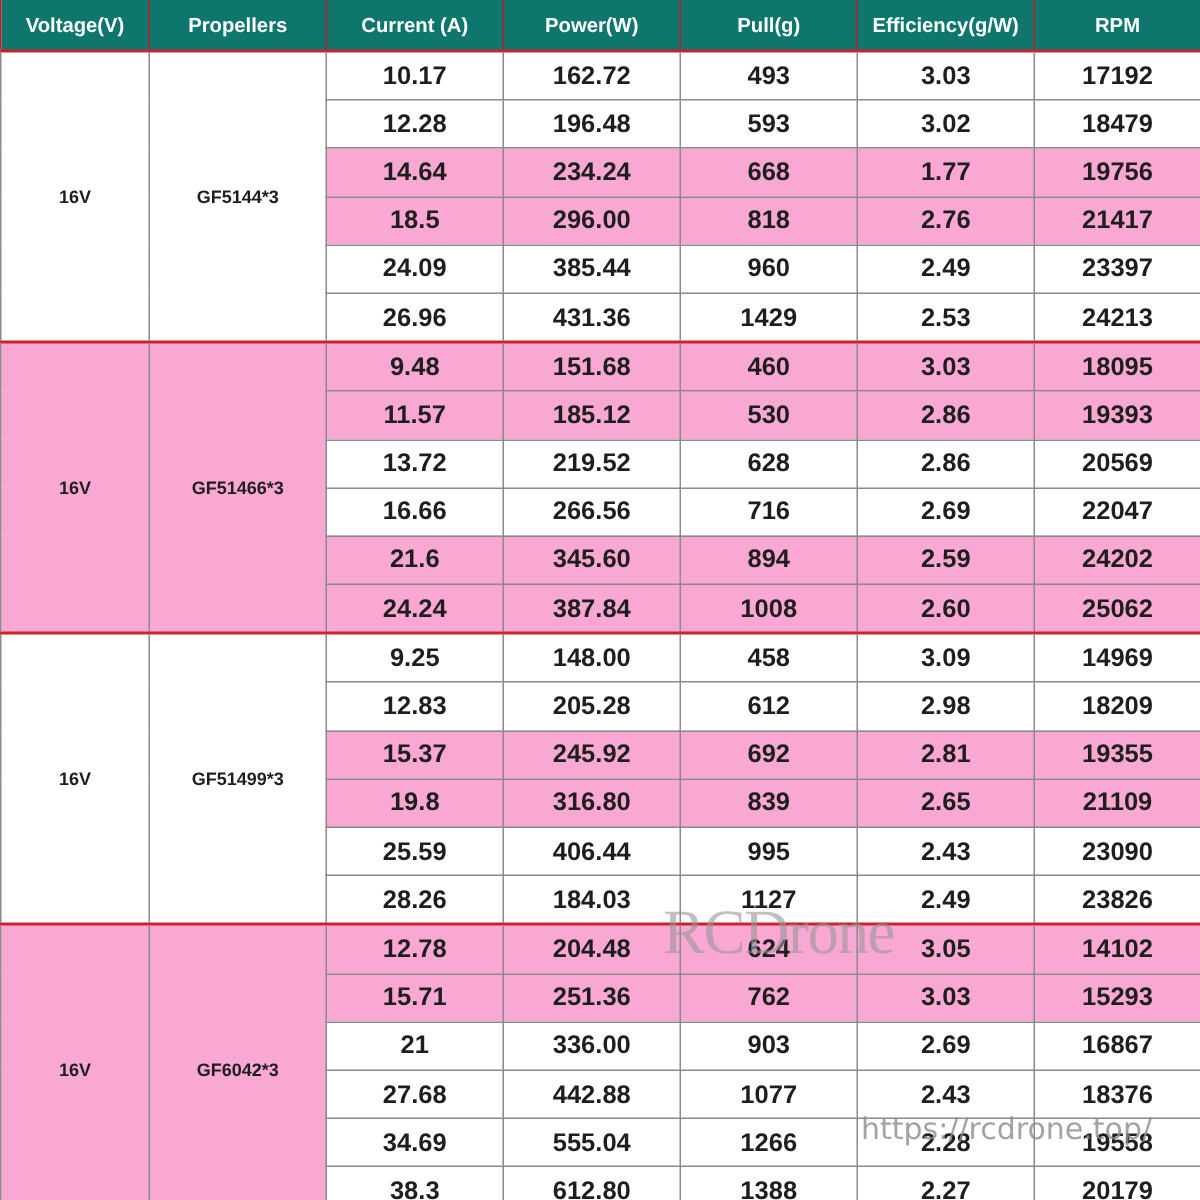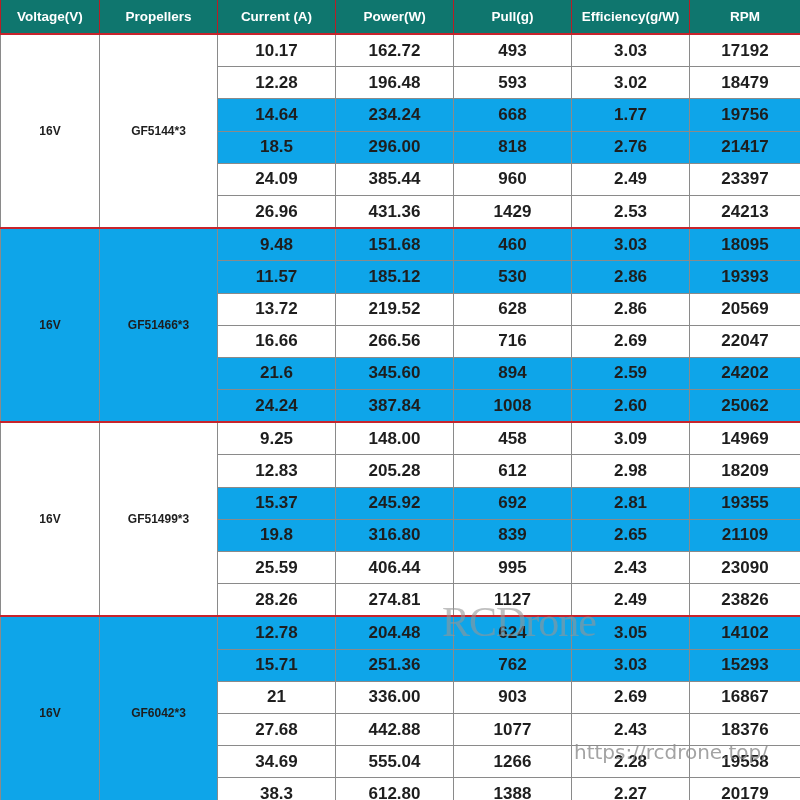--- a/index.html
+++ b/index.html
@@ -2,21 +2,21 @@
 <html><head>
 <meta charset="utf-8">
 <style>
   html, body { margin: 0; padding: 0; background: #ffffff; }
   body { width: 800px; height: 800px; overflow: hidden; position: relative; font-family: "Liberation Sans", sans-serif; }
   table { border-collapse: collapse; width: 800px; table-layout: fixed; }
   col.c0 { width: 99px; } col.c1 { width: 118px; } col.c2 { width: 118px; }
   col.c3 { width: 118px; } col.c4 { width: 118px; } col.c5 { width: 118px; } col.c6 { width: 111px; }
   th { background: #0f766e; color: #ffffff; font-weight: bold; font-size: 13.5px; height: 33px; border-left: 1px solid #b81e26; border-right: 1px solid #b81e26; text-align: center; padding: 0; }
   td { height: 31.2px; text-align: center; font-weight: bold; font-size: 17px; color: #1e1e1e; border: 1px solid #8a8a8a; padding: 0; }
-  td.g { background: #0ea5e9; }
+  td.g { background: #f9a8d4; }
   td.w { background: #ffffff; }
   td.lbl { font-size: 12px; }
   tr.group-start td { border-top: 2px solid #c8242c; }
   .wm1 { position: absolute; left: 442px; top: 598px; font-size: 42px; color: rgba(150,150,150,0.6); pointer-events: none; font-family: Liberation Serif, serif; letter-spacing: -1px; }
   .wm2 { position: absolute; left: 574px; top: 740px; font-size: 20px; color: rgba(140,140,140,0.8); pointer-events: none; font-family: "DejaVu Sans", sans-serif; }
 </style>
 </head>
 <body>
 
 <table>
@@ -164,21 +164,21 @@
     </tr>
     <tr>
       <td class="w">25.59</td>
       <td class="w">406.44</td>
       <td class="w">995</td>
       <td class="w">2.43</td>
       <td class="w">23090</td>
     </tr>
     <tr>
       <td class="w">28.26</td>
-      <td class="w">274.81</td>
+      <td class="w">184.03</td>
       <td class="w">1127</td>
       <td class="w">2.49</td>
       <td class="w">23826</td>
     </tr>
 
     <tr class="group-start">
       <td class="g lbl" rowspan="6">16V</td>
       <td class="g lbl" rowspan="6">GF6042*3</td>
       <td class="g">12.78</td>
       <td class="g">204.48</td>

